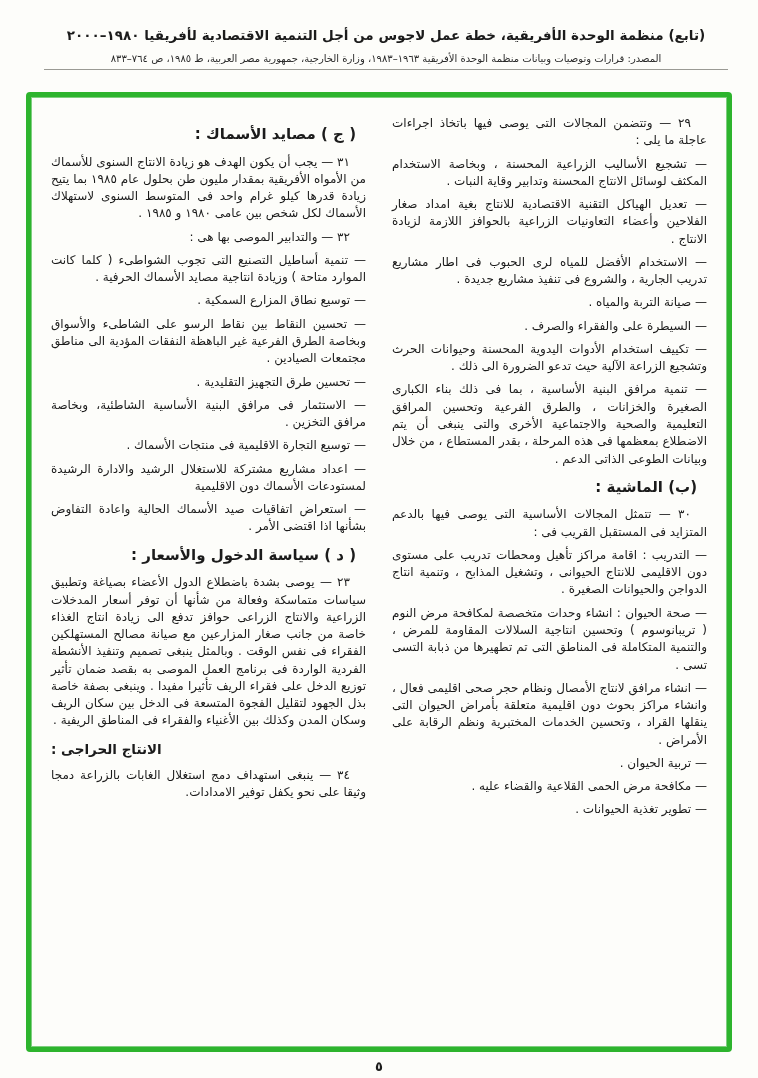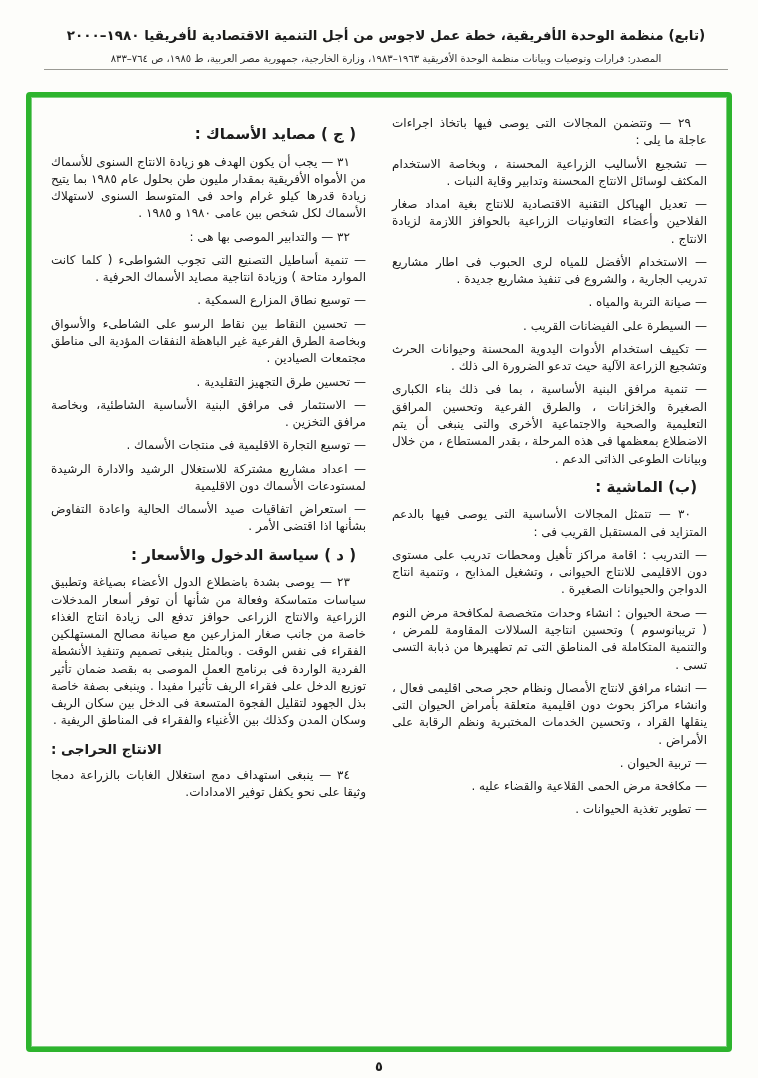--- a/index.html
+++ b/index.html
@@ -100,21 +100,21 @@
 
   <div class="content-box">
     <div class="columns">
 
       <div class="col">
         <p class="n">٢٩ — وتتضمن المجالات التى يوصى فيها باتخاذ اجراءات عاجلة ما يلى :</p>
         <p class="b">— تشجيع الأساليب الزراعية المحسنة ، وبخاصة الاستخدام المكثف لوسائل الانتاج المحسنة وتدابير وقاية النبات .</p>
         <p class="b">— تعديل الهياكل التقنية الاقتصادية للانتاج بغية امداد صغار الفلاحين وأعضاء التعاونيات الزراعية بالحوافز اللازمة لزيادة الانتاج .</p>
         <p class="b">— الاستخدام الأفضل للمياه لرى الحبوب فى اطار مشاريع تدريب الجارية ، والشروع فى تنفيذ مشاريع جديدة .</p>
         <p class="b">— صيانة التربة والمياه .</p>
-        <p class="b">— السيطرة على الفيضانات القريب .</p>
+        <p class="b">— السيطرة على والفقراء والصرف .</p>
         <p class="b">— تكييف استخدام الأدوات اليدوية المحسنة وحيوانات الحرث وتشجيع الزراعة الآلية حيث تدعو الضرورة الى ذلك .</p>
         <p class="b">— تنمية مرافق البنية الأساسية ، بما فى ذلك بناء الكبارى الصغيرة والخزانات ، والطرق الفرعية وتحسين المرافق التعليمية والصحية والاجتماعية الأخرى والتى ينبغى أن يتم الاضطلاع بمعظمها فى هذه المرحلة ، بقدر المستطاع ، من خلال وبيانات الطوعى الذاتى الدعم .</p>
         <p class="h">(ب) الماشية :</p>
         <p class="n">٣٠ — تتمثل المجالات الأساسية التى يوصى فيها بالدعم المتزايد فى المستقبل القريب فى :</p>
         <p class="b">— التدريب : اقامة مراكز تأهيل ومحطات تدريب على مستوى دون الاقليمى للانتاج الحيوانى ، وتشغيل المذابح ، وتنمية انتاج الدواجن والحيوانات الصغيرة .</p>
         <p class="b">— صحة الحيوان : انشاء وحدات متخصصة لمكافحة مرض النوم ( تريبانوسوم ) وتحسين انتاجية السلالات المقاومة للمرض ، والتنمية المتكاملة فى المناطق التى تم تطهيرها من ذبابة التسى تسى .</p>
         <p class="b">— انشاء مرافق لانتاج الأمصال ونظام حجر صحى اقليمى فعال ، وانشاء مراكز بحوث دون اقليمية متعلقة بأمراض الحيوان التى ينقلها القراد ، وتحسين الخدمات المختبرية ونظم الرقابة على الأمراض .</p>
         <p class="b">— تربية الحيوان .</p>
         <p class="b">— مكافحة مرض الحمى القلاعية والقضاء عليه .</p>
         <p class="b">— تطوير تغذية الحيوانات .</p>

